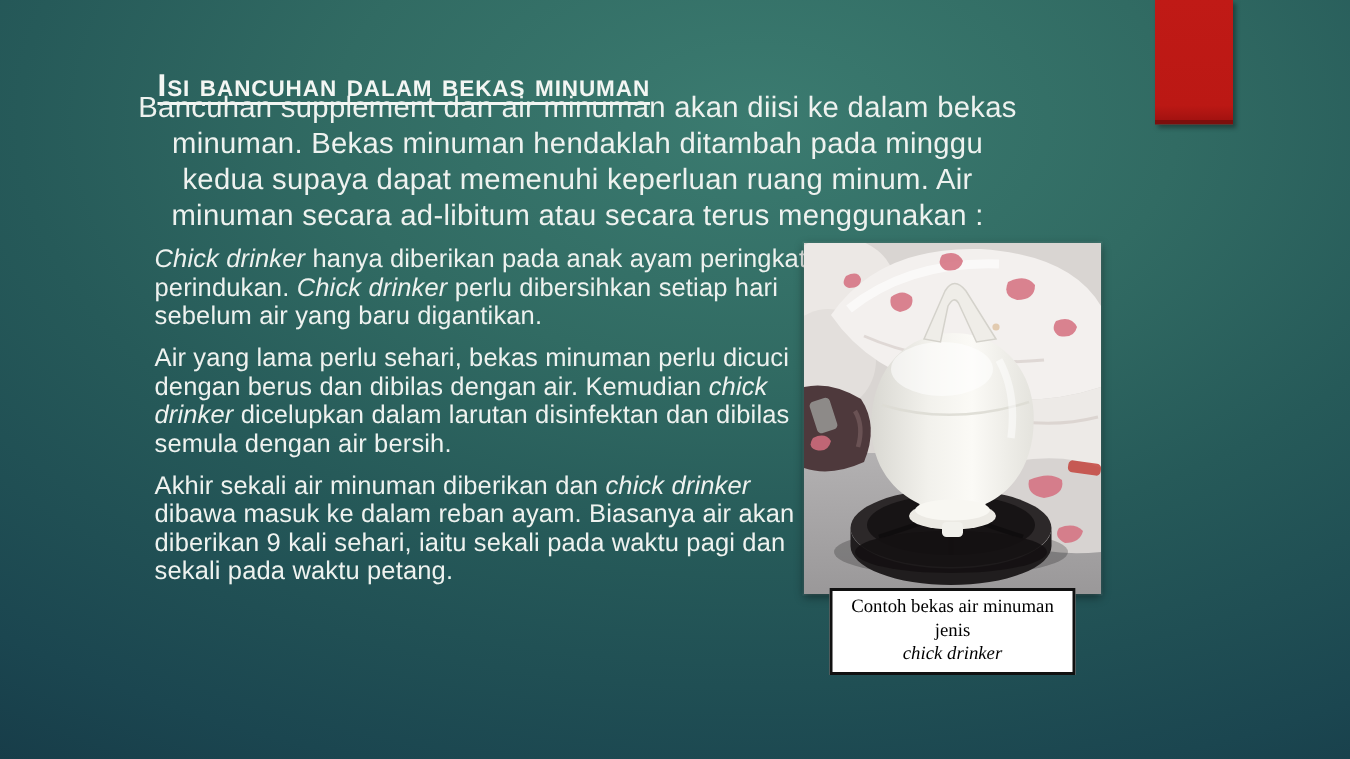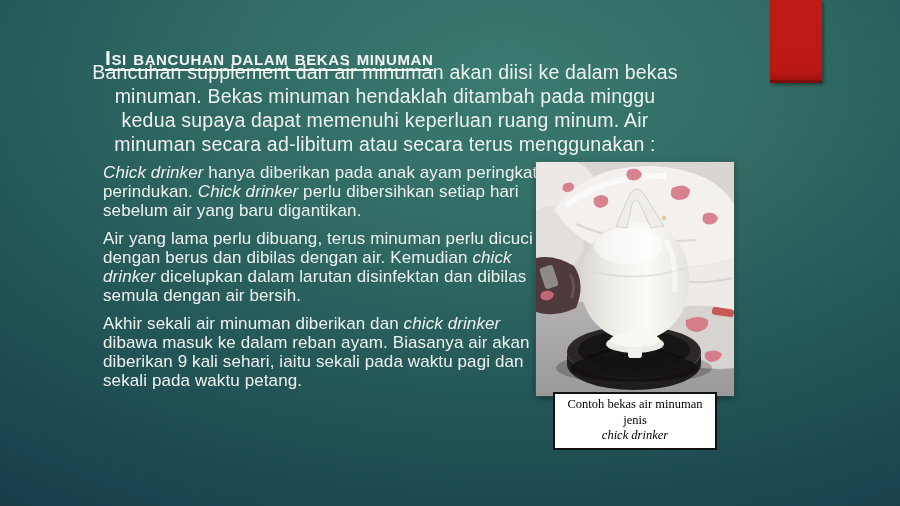--- a/index.html
+++ b/index.html
@@ -91,21 +91,21 @@
 <div class="slide">
 
   <div class="red-tab"></div>
 
   <h1 class="title">Isi bancuhan dalam bekas minuman</h1>
 
   <p class="intro">Bancuhan supplement dan air minuman akan diisi ke dalam bekas minuman. Bekas minuman hendaklah ditambah pada minggu kedua supaya dapat memenuhi keperluan ruang minum. Air minuman secara ad-libitum atau secara terus menggunakan :</p>
 
   <div class="body-col">
     <p><span class="it">Chick drinker</span><span> hanya diberikan pada anak ayam peringkat perindukan. </span><span class="it">Chick drinker</span><span> perlu dibersihkan setiap hari sebelum air yang baru digantikan.</span></p>
-    <p><span>Air yang lama perlu dibuang, terus minuman perlu dicuci dengan berus dan dibilas dengan air. Kemudian </span><span class="it">chick drinker</span><span> dicelupkan dalam larutan disinfektan dan dibilas semula dengan air bersih.</span></p>
+    <p><span>Air yang lama perlu sehari, bekas minuman perlu dicuci dengan berus dan dibilas dengan air. Kemudian </span><span class="it">chick drinker</span><span> dicelupkan dalam larutan disinfektan dan dibilas semula dengan air bersih.</span></p>
     <p><span>Akhir sekali air minuman diberikan dan </span><span class="it">chick drinker</span><span> dibawa masuk ke dalam reban ayam. Biasanya air akan diberikan 9 kali sehari, iaitu sekali pada waktu pagi dan sekali pada waktu petang.</span></p>
   </div>
 
   <div class="figure">
     <svg width="198" height="234" viewBox="0 0 198 234" xmlns="http://www.w3.org/2000/svg">
       <defs>
         <linearGradient id="bellGrad" x1="0" y1="0" x2="1" y2="0">
           <stop offset="0" stop-color="#d9d8d2"></stop>
           <stop offset="0.35" stop-color="#f2f1ec"></stop>
           <stop offset="0.62" stop-color="#fbfaf6"></stop>

